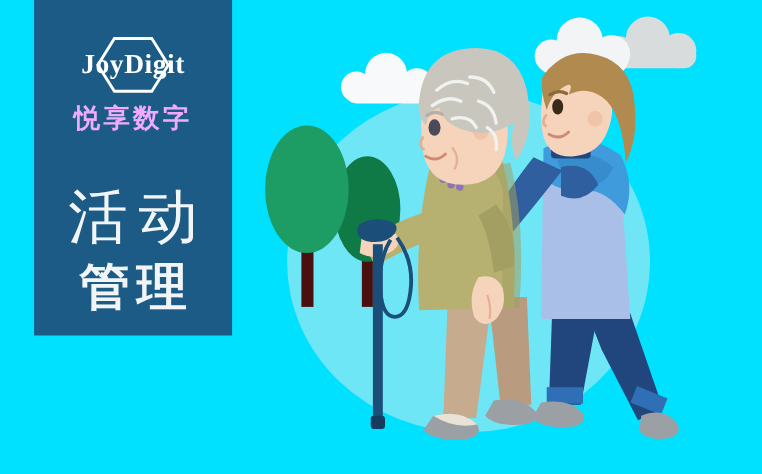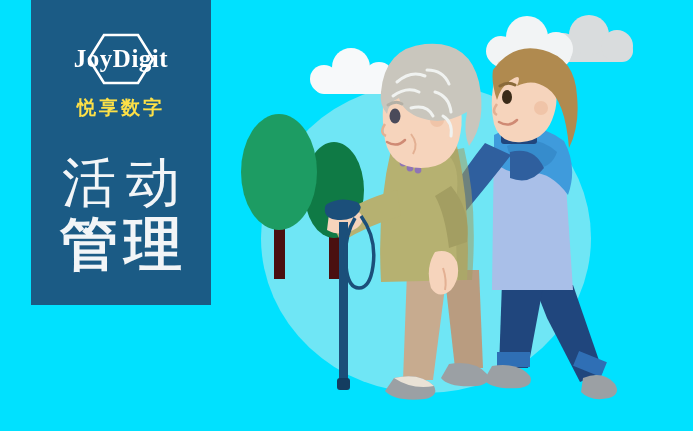--- a/index.html
+++ b/index.html
@@ -21,33 +21,34 @@
     position:absolute;left:50%;top:0;transform:translateX(-50%);
     width:68px;height:52px;
   }
   #logo-wordmark{
     position:absolute;left:0;top:12px;width:150px;text-align:center;
     color:#ffffff;font-size:25px;font-weight:bold;letter-spacing:0.5px;
     font-family:Liberation Serif, serif;
     line-height:28px;
   }
   #logo-sub{
-    margin-top:12px;color:#fde047;font-size:19px;font-weight:bold;
+    margin-top:12px;color:#f0abfc;font-size:24px;font-weight:bold;
     letter-spacing:3px;line-height:22px;
   }
   #panel-title{
-    margin-top:34px;display:flex;flex-direction:column;align-items:center;
+    margin-top:54px;display:flex;flex-direction:column;align-items:center;
     color:#f2f5f7;
+    font-family:Liberation Mono, monospace;
   }
   #title-line-1{
     font-size:54px;line-height:58px;letter-spacing:10px;
     font-weight:400;text-indent:10px;
   }
   #title-line-2{
-    font-size:58px;line-height:62px;letter-spacing:6px;
+    font-size:46px;line-height:62px;letter-spacing:6px;
     font-weight:bold;text-indent:6px;margin-top:2px;
   }
 
   
   #illustration{position:absolute;left:211px;top:0;width:482px;height:431px;}
   #illustration svg{display:block;}
 </style>
 </head>
 <body>
 

